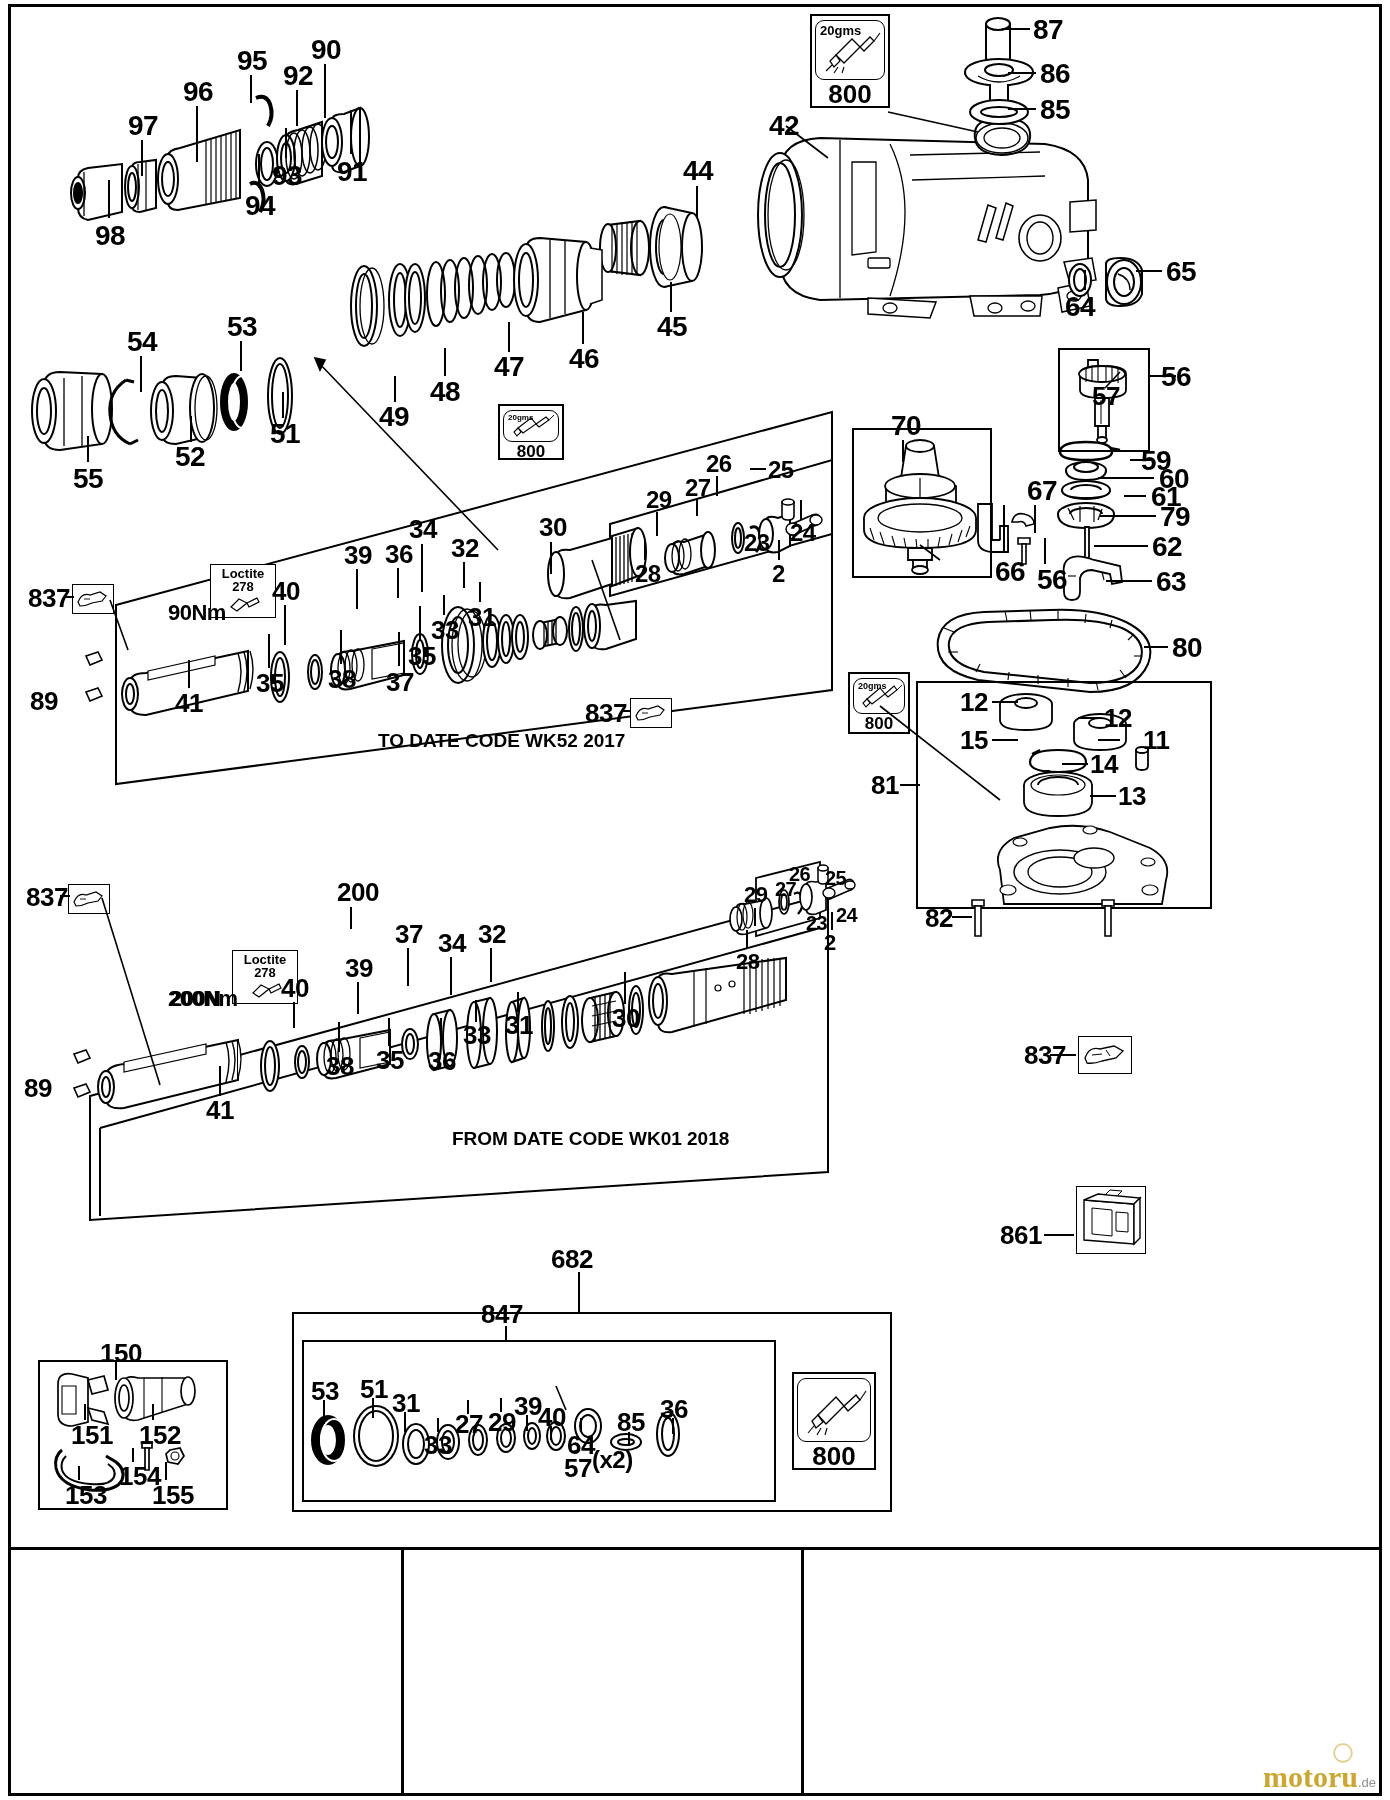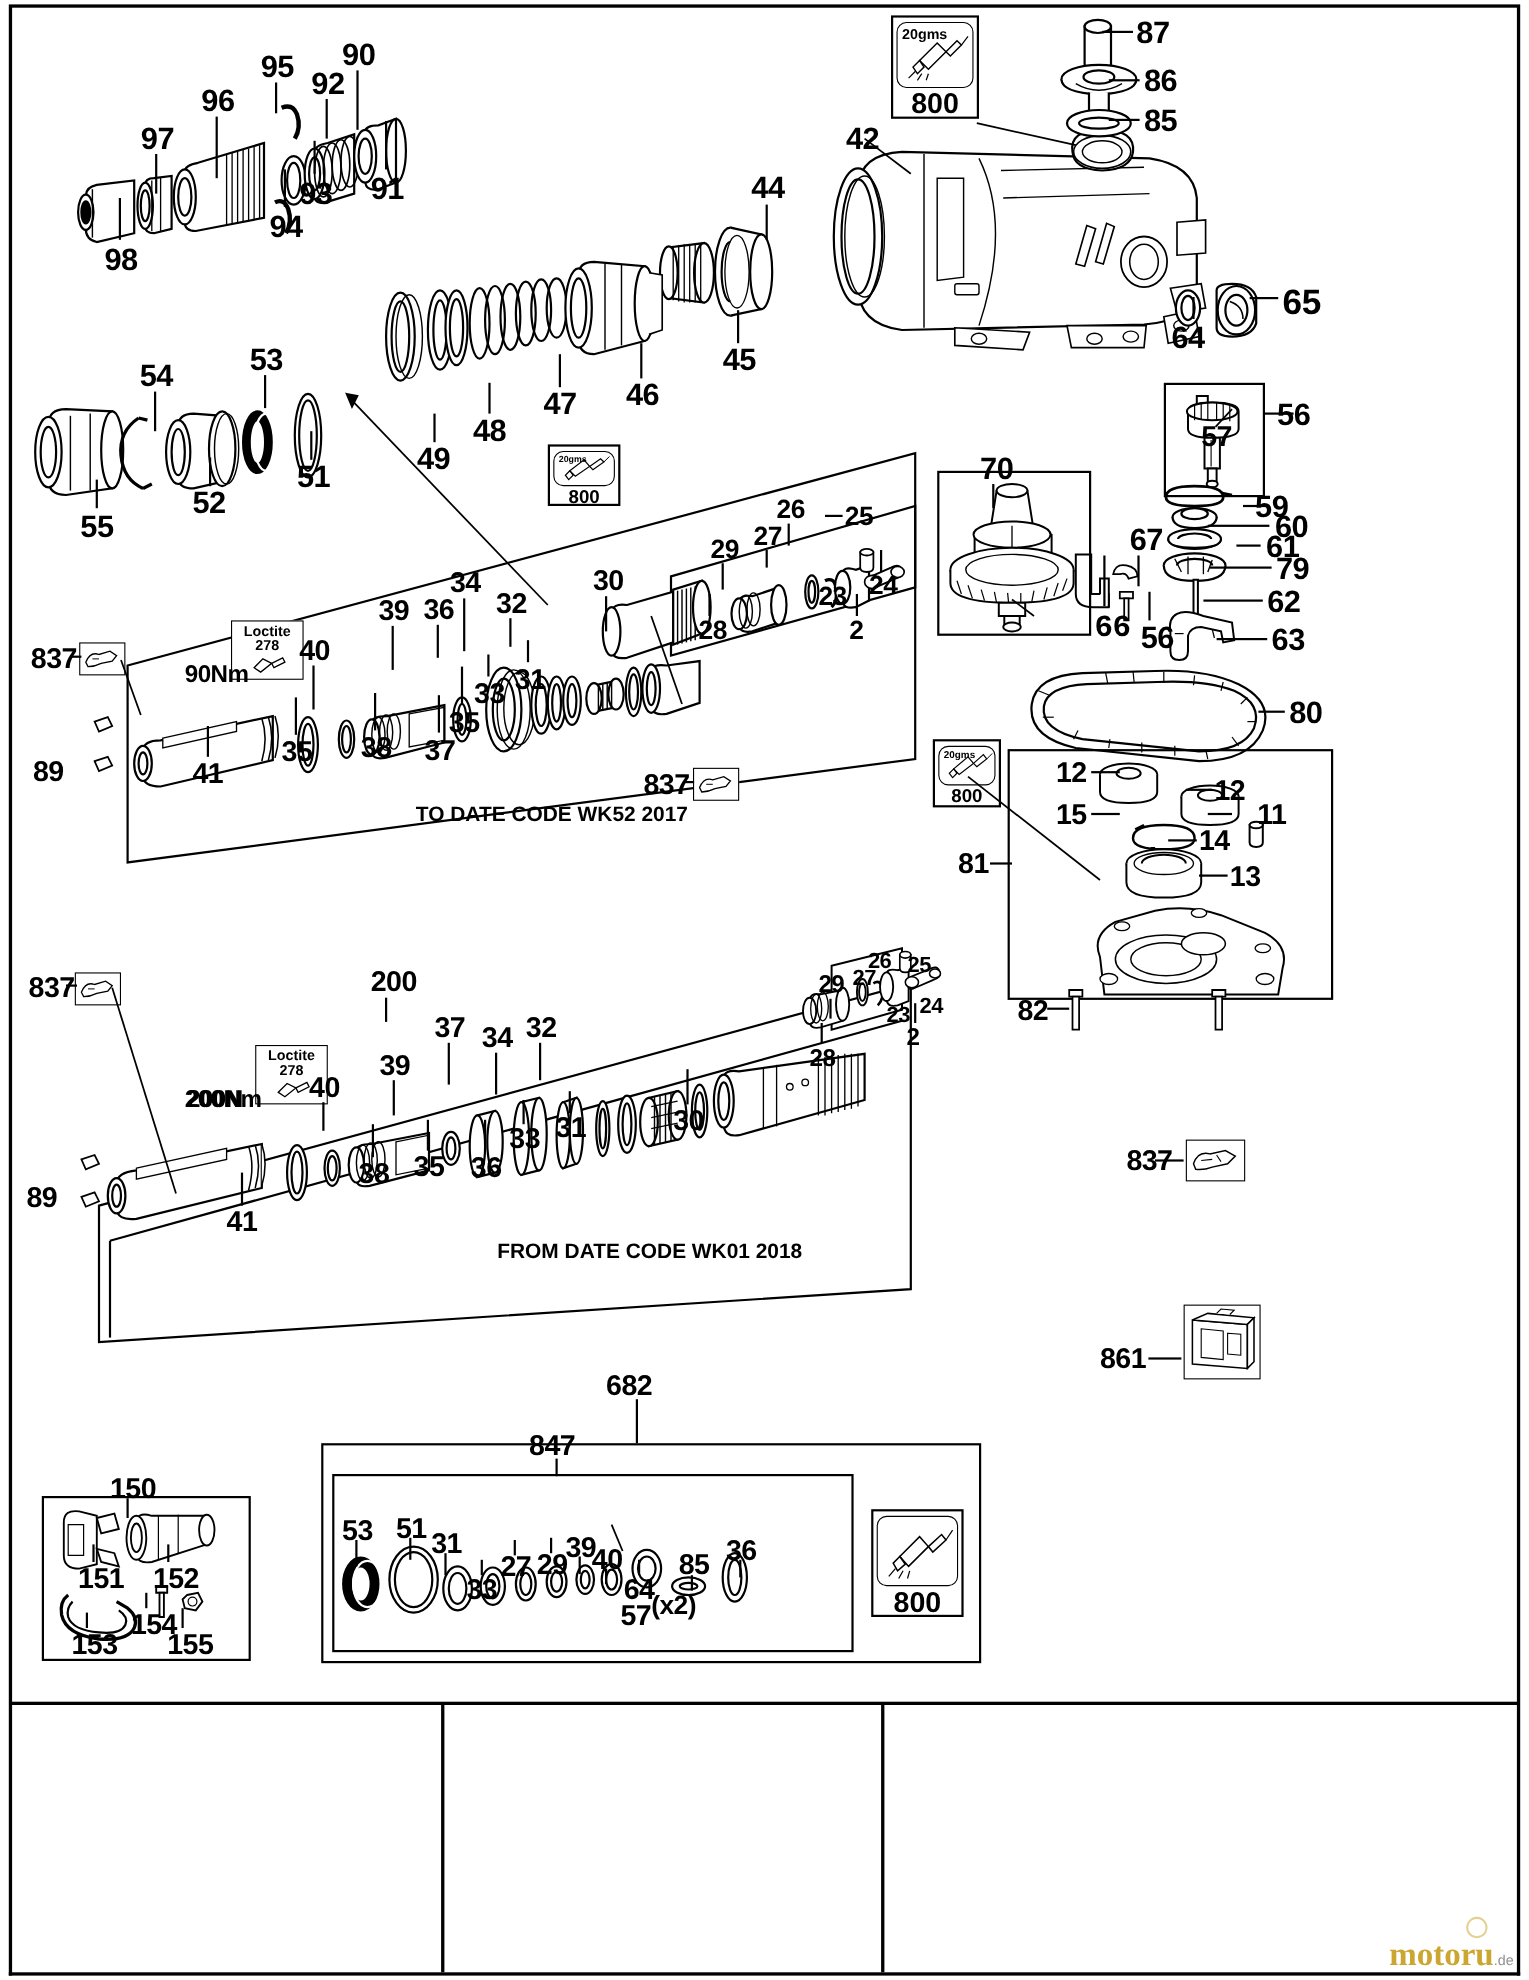--- a/index.html
+++ b/index.html
@@ -981,36 +981,36 @@
       <div class="num" style="left: 1033px; top: 16px; font-size: 28px;">87</div>
       <div class="num" style="left: 1040px; top: 60px; font-size: 28px;">86</div>
       <div class="num" style="left: 1040px; top: 96px; font-size: 28px;">85</div>
       <div class="num" style="left: 769px; top: 112px; font-size: 28px;">42</div>
       <div class="num" style="left: 683px; top: 157px; font-size: 28px;">44</div>
       <div class="num" style="left: 657px; top: 313px; font-size: 28px;">45</div>
       <div class="num" style="left: 569px; top: 345px; font-size: 28px;">46</div>
       <div class="num" style="left: 494px; top: 353px; font-size: 28px;">47</div>
       <div class="num" style="left: 430px; top: 378px; font-size: 28px;">48</div>
       <div class="num" style="left: 379px; top: 403px; font-size: 28px;">49</div>
-      <div class="num" style="left: 1166px; top: 258px; font-size: 32px;">65</div>
+      <div class="num" style="left: 1166px; top: 258px; font-size: 28px;">65</div>
       <div class="num" style="left: 1065px; top: 293px; font-size: 28px;">64</div>
       <div class="num" style="left: 127px; top: 328px; font-size: 28px;">54</div>
       <div class="num" style="left: 227px; top: 313px; font-size: 28px;">53</div>
       <div class="num" style="left: 175px; top: 443px; font-size: 28px;">52</div>
       <div class="num" style="left: 270px; top: 420px; font-size: 28px;">51</div>
       <div class="num" style="left: 73px; top: 465px; font-size: 28px;">55</div>
       <div class="num" style="left: 1161px; top: 363px; font-size: 28px;">56</div>
       <div class="num" style="left: 1092px; top: 383px; font-size: 26px;">57</div>
       <div class="num" style="left: 1141px; top: 447px; font-size: 28px;">59</div>
       <div class="num" style="left: 1159px; top: 465px; font-size: 28px;">60</div>
       <div class="num" style="left: 1151px; top: 483px; font-size: 28px;">61</div>
       <div class="num" style="left: 1160px; top: 503px; font-size: 28px;">79</div>
       <div class="num" style="left: 1152px; top: 533px; font-size: 28px;">62</div>
       <div class="num" style="left: 1156px; top: 568px; font-size: 28px;">63</div>
-      <div class="num" style="left: 995px; top: 558px; font-size: 28px; font-family: Liberation Mono, monospace;">66</div>
+      <div class="num" style="left: 995px; top: 558px; font-size: 28px;">66</div>
       <div class="num" style="left: 1027px; top: 477px; font-size: 28px;">67</div>
       <div class="num" style="left: 1037px; top: 566px; font-size: 28px;">56</div>
       <div class="num" style="left: 891px; top: 412px; font-size: 28px;">70</div>
       <div class="num" style="left: 1172px; top: 634px; font-size: 28px;">80</div>
       <div class="num" style="left: 706px; top: 452px; font-size: 24px;">26</div>
       <div class="num" style="left: 768px; top: 458px; font-size: 24px;">25</div>
       <div class="num" style="left: 685px; top: 476px; font-size: 24px;">27</div>
       <div class="num" style="left: 646px; top: 488px; font-size: 24px;">29</div>
       <div class="num" style="left: 790px; top: 521px; font-size: 24px;">24</div>
       <div class="num" style="left: 744px; top: 531px; font-size: 24px;">23</div>

